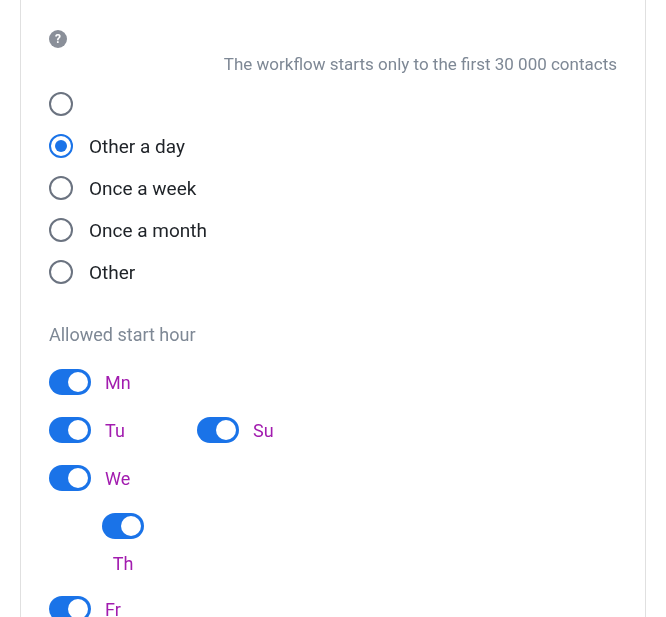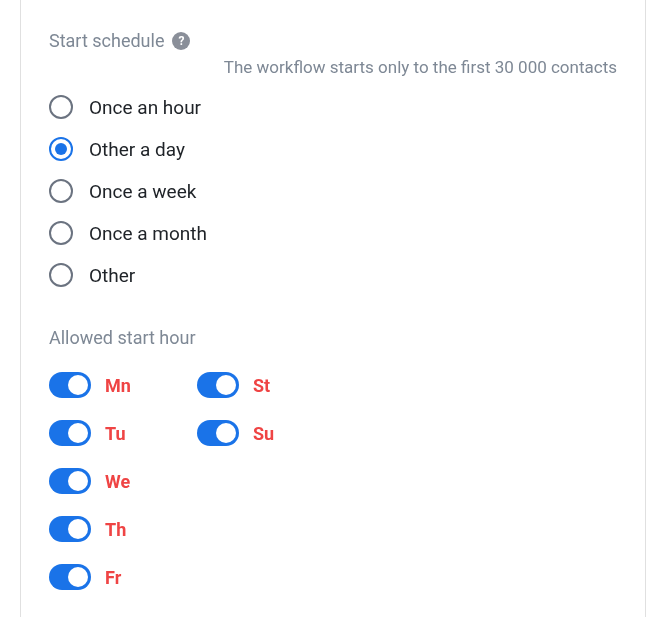--- a/index.html
+++ b/index.html
@@ -124,42 +124,40 @@
       height: 20px;
       border-radius: 50%;
       background: #fff;
       position: absolute;
       top: 3px;
     }
     .toggle.on .toggle-knob {
       right: 3px;
     }
     .day-label {
-      color: #ef4444;
+      color: #a21caf;
       font-size: 18px;
-      font-weight: 700;
+      font-weight: 400;
     }
   </style>
 </head>
 <body>
 
 <div class="card">
 
   <div class="section-header">
-    <span class="section-title">Start schedule</span>
     <span class="help-icon">?</span>
   </div>
 
   <div class="section-subtitle">The workflow starts only to the first 30 000 contacts</div>
 
   <div class="radio-group">
 
     <div class="radio-item">
       <span class="radio-circle"></span>
-      <span class="radio-label">Once an hour</span>
     </div>
 
     <div class="radio-item">
       <span class="radio-circle selected">
           <span class="radio-dot"></span>
         </span>
       <span class="radio-label">Other a day</span>
     </div>
 
     <div class="radio-item">
@@ -183,26 +181,20 @@
 
   <div class="days-grid">
 
     <div class="day-item" style="grid-column:1;grid-row:1;">
       <span class="toggle on">
           <span class="toggle-knob"></span>
         </span>
       <span class="day-label">Mn</span>
     </div>
 
-    <div class="day-item" style="grid-column:2;grid-row:1;">
-      <span class="toggle on">
-          <span class="toggle-knob"></span>
-        </span>
-      <span class="day-label">St</span>
-    </div>
 
     <div class="day-item" style="grid-column:1;grid-row:2;">
       <span class="toggle on">
           <span class="toggle-knob"></span>
         </span>
       <span class="day-label">Tu</span>
     </div>
 
     <div class="day-item" style="grid-column:2;grid-row:2;">
       <span class="toggle on">
@@ -211,21 +203,21 @@
       <span class="day-label">Su</span>
     </div>
 
     <div class="day-item" style="grid-column:1;grid-row:3;">
       <span class="toggle on">
           <span class="toggle-knob"></span>
         </span>
       <span class="day-label">We</span>
     </div>
 
-    <div class="day-item" style="grid-column:1;grid-row:4;">
+    <div class="day-item" style="grid-column:1;grid-row:4;flex-direction:column;">
       <span class="toggle on">
           <span class="toggle-knob"></span>
         </span>
       <span class="day-label">Th</span>
     </div>
 
     <div class="day-item" style="grid-column:1;grid-row:5;">
       <span class="toggle on">
           <span class="toggle-knob"></span>
         </span>

